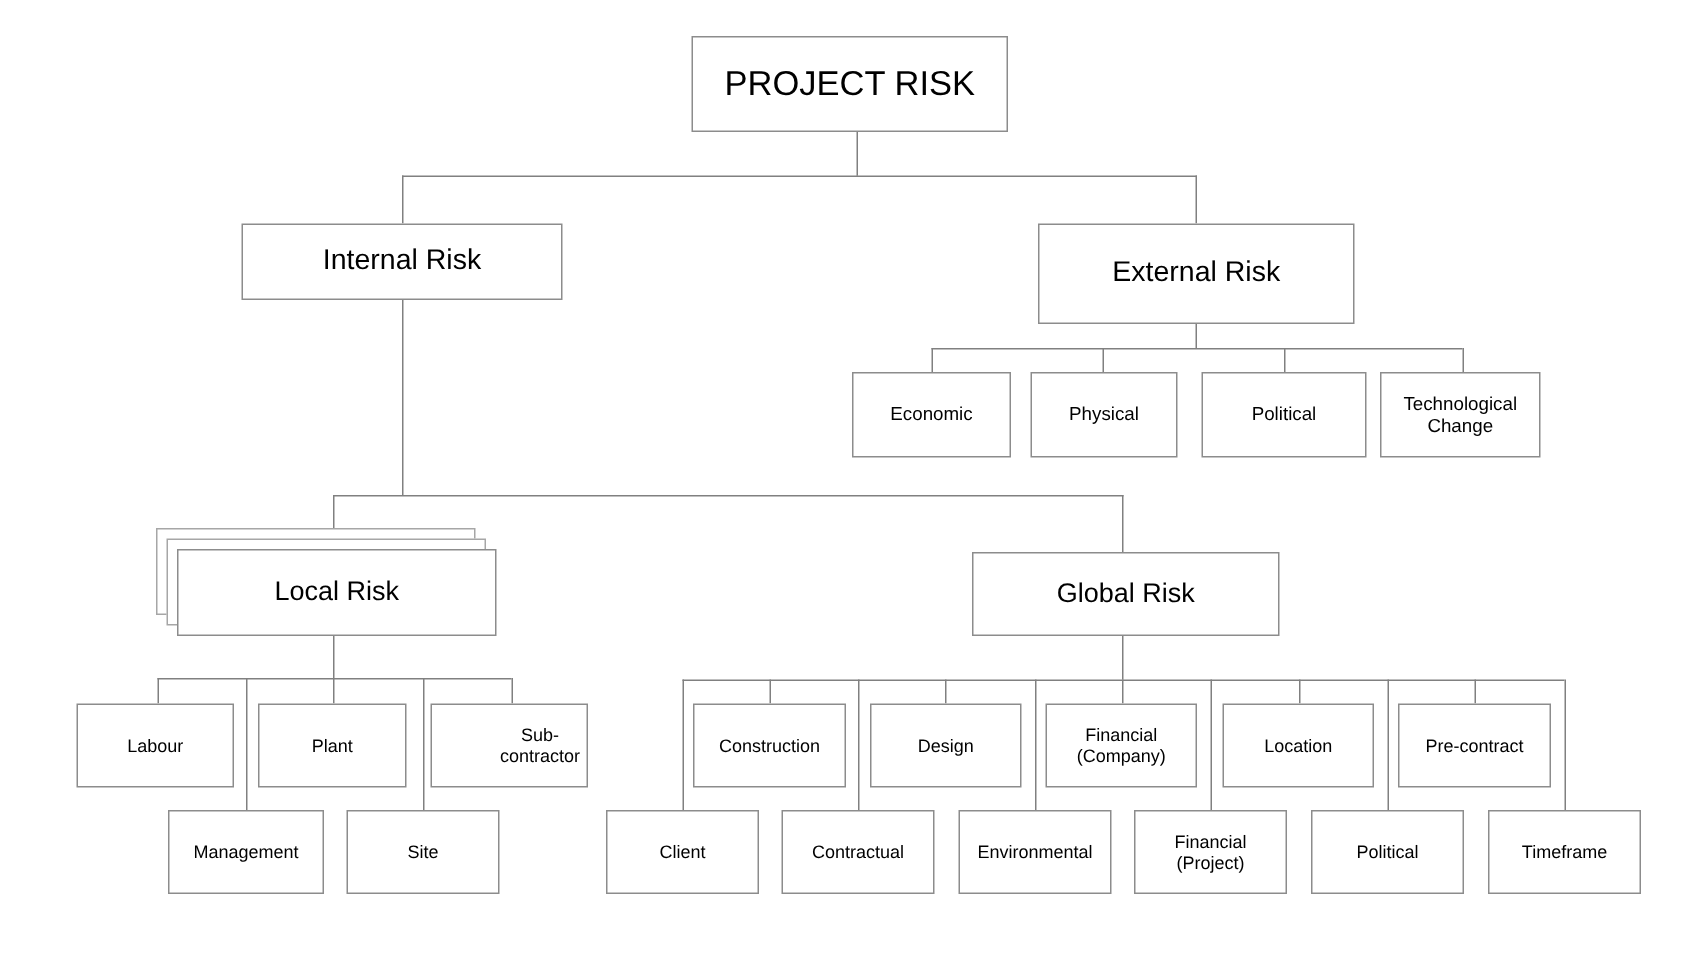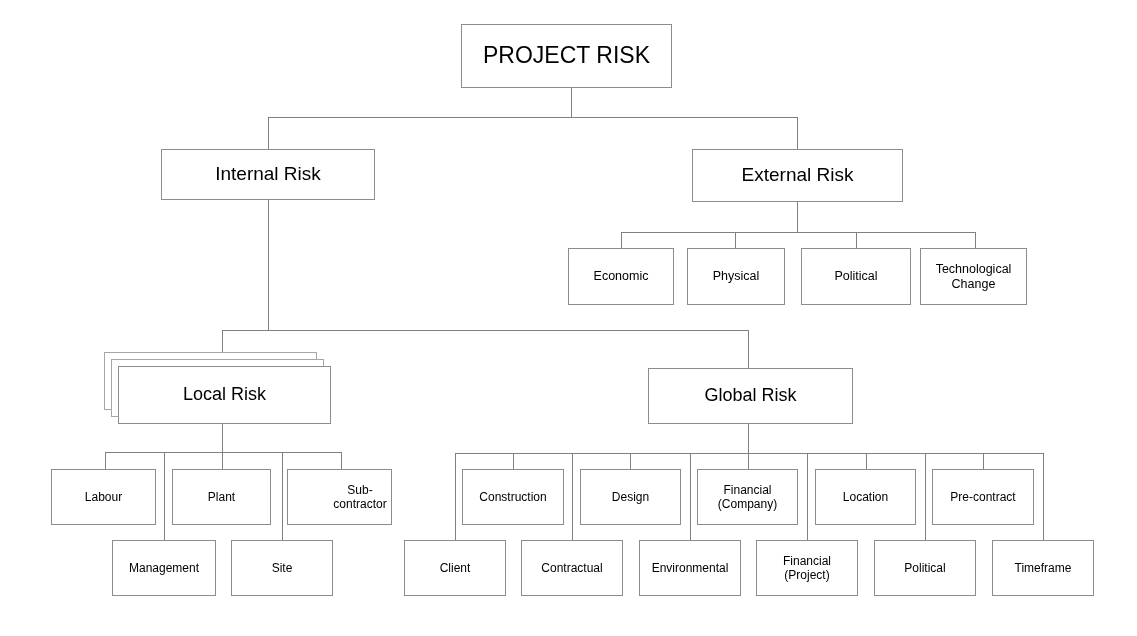--- a/index.html
+++ b/index.html
@@ -114,21 +114,21 @@
   <div class="ln ln-v" style="left:1043px; top:453px; height:88px;"></div>
 
   <div class="node tier-root" style="left:461px; top:24px; width:211px; height:64px;">
     <span class="label">PROJECT RISK</span>
   </div>
 
   <div class="node tier-two" style="left:161px; top:149px; width:214px; height:51px;">
     <span class="label">Internal Risk</span>
   </div>
 
-  <div class="node tier-two" style="left:692px; top:149px; width:211px; height:53px;">
+  <div class="node tier-two" style="left:692px; top:149px; width:211px; height:67px;">
     <span class="label">External Risk</span>
   </div>
 
   <div class="node tier-leaf" style="left:568px; top:248px; width:106px; height:57px;">
     <span class="label">Economic</span>
   </div>
   <div class="node tier-leaf" style="left:687px; top:248px; width:98px; height:57px;">
     <span class="label">Physical</span>
   </div>
   <div class="node tier-leaf" style="left:801px; top:248px; width:110px; height:57px;">

